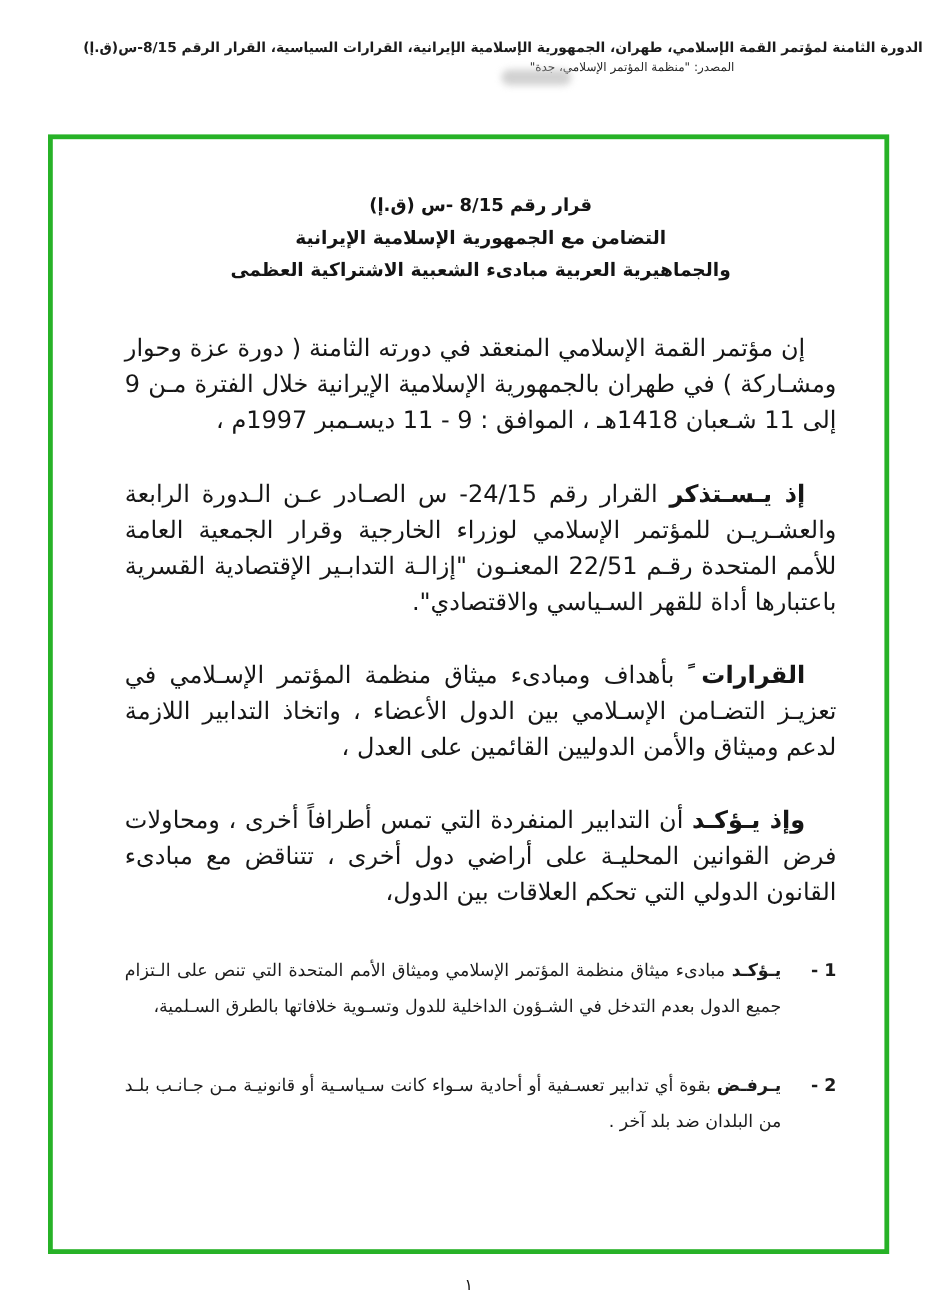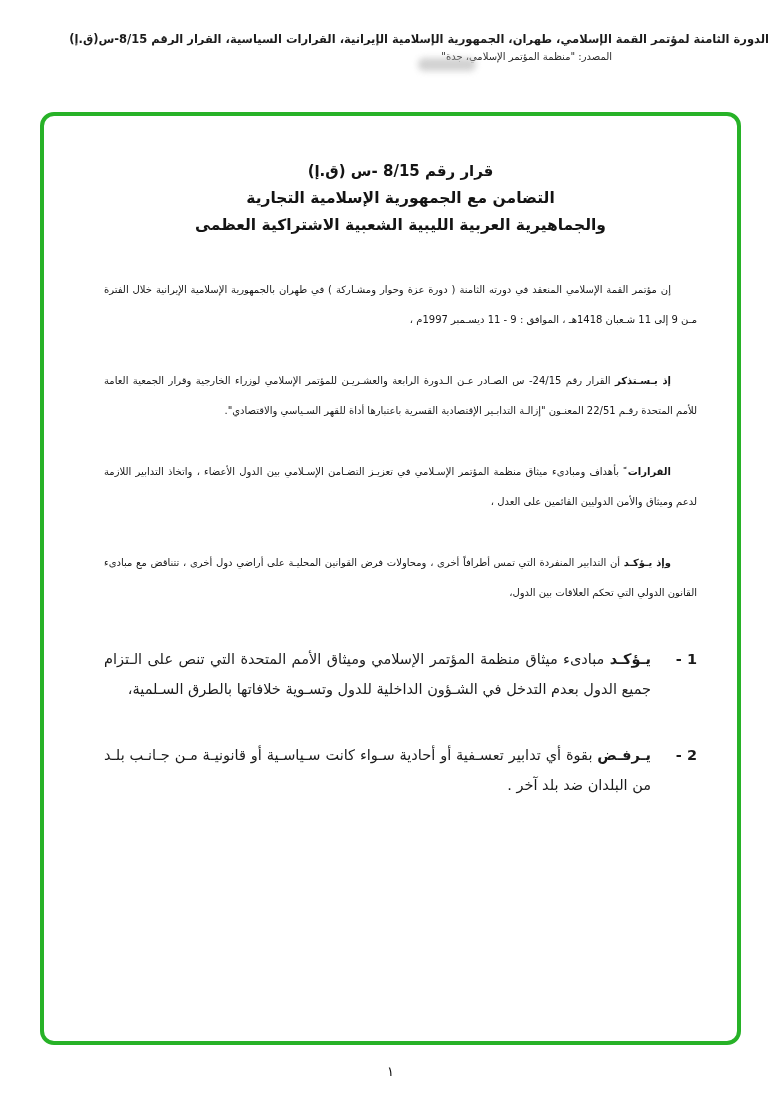--- a/index.html
+++ b/index.html
@@ -46,41 +46,41 @@
     filter: blur(3px);
     opacity: 0.65;
   }
 
   
   .frame {
     position: absolute;
     top: 112px; left: 40px;
     width: 701px; height: 933px;
     border: 4px solid var(--frame-green, #27b227);
-    border-radius: 14px;
+    border-radius: 0;
     background: #ffffff;
   }
   .content {
     direction: rtl;
     padding: 42px 40px 0 60px;
   }
 
   
   .title-block { text-align: center; margin-bottom: 10px; }
   .title-line {
     font-weight: bold;
     font-size: 15.5px;
     line-height: 27px;
     color: #141414;
   }
   .title-line.first { font-size: 15px; letter-spacing: 0.3px; }
 
   
   .para {
-    font-size: 10px;
+    font-size: 20px;
     line-height: 30px;
     text-align: justify;
     text-indent: 26px;
     margin-top: 31px;
     color: #161616;
   }
   .para .lead { font-weight: bold; }
   .para.first { margin-top: 36px; }
 
   
@@ -118,22 +118,22 @@
     <div class="header-line1">الدورة الثامنة لمؤتمر القمة الإسلامي، طهران، الجمهورية الإسلامية الإيرانية، القرارات السياسية، القرار الرقم 8/15-س(ق.إ)</div>
     <div class="header-line2">المصدر:  "منظمة المؤتمر الإسلامي، جدة"</div>
   </div>
   <div class="smudge"></div>
 
   <div class="frame" style="border-color: rgb(39, 178, 39);">
     <div class="content">
 
       <div class="title-block">
         <div class="title-line first">قرار رقم 8/15 -س (ق.إ)</div>
-        <div class="title-line">التضامن مع الجمهورية الإسلامية التجارية</div>
-        <div class="title-line">والجماهيرية العربية الليبية الشعبية الاشتراكية العظمى</div>
+        <div class="title-line">التضامن مع الجمهورية الإسلامية الإيرانية</div>
+        <div class="title-line">والجماهيرية العربية مبادىء الشعبية الاشتراكية العظمى</div>
       </div>
 
       <p class="para first"><span class="lead"></span> <span>إن مؤتمر القمة الإسلامي المنعقد في دورته الثامنة ( دورة عزة وحوار ومشـاركة ) في طهران بالجمهورية الإسلامية الإيرانية خلال الفترة مـن 9 إلى 11 شـعبان 1418هـ ، الموافق : 9 - 11 ديسـمبر 1997م ،</span></p>
 
       <p class="para"><span class="lead">إذ يـسـتذكر</span> <span>القرار رقم 24/15- س الصـادر عـن الـدورة الرابعة والعشـريـن للمؤتمر الإسلامي لوزراء الخارجية وقرار الجمعية العامة للأمم المتحدة رقـم 22/51 المعنـون "إزالـة التدابـير الإقتصادية القسرية باعتبارها أداة للقهر السـياسي والاقتصادي".</span></p>
 
       <p class="para"><span class="lead">القرارات ً</span> <span>بأهداف ومبادىء ميثاق منظمة المؤتمر الإسـلامي في تعزيـز التضـامن الإسـلامي بين الدول الأعضاء ، واتخاذ التدابير اللازمة لدعم وميثاق والأمن الدوليين القائمين على العدل ،</span></p>
 
 
       <p class="para"><span class="lead">وإذ يـؤكـد</span> <span>أن التدابير المنفردة التي تمس أطرافاً أخرى ، ومحاولات فرض القوانين المحليـة على أراضي دول أخرى ، تتناقض مع مبادىء القانون الدولي التي تحكم العلاقات بين الدول،</span></p>

